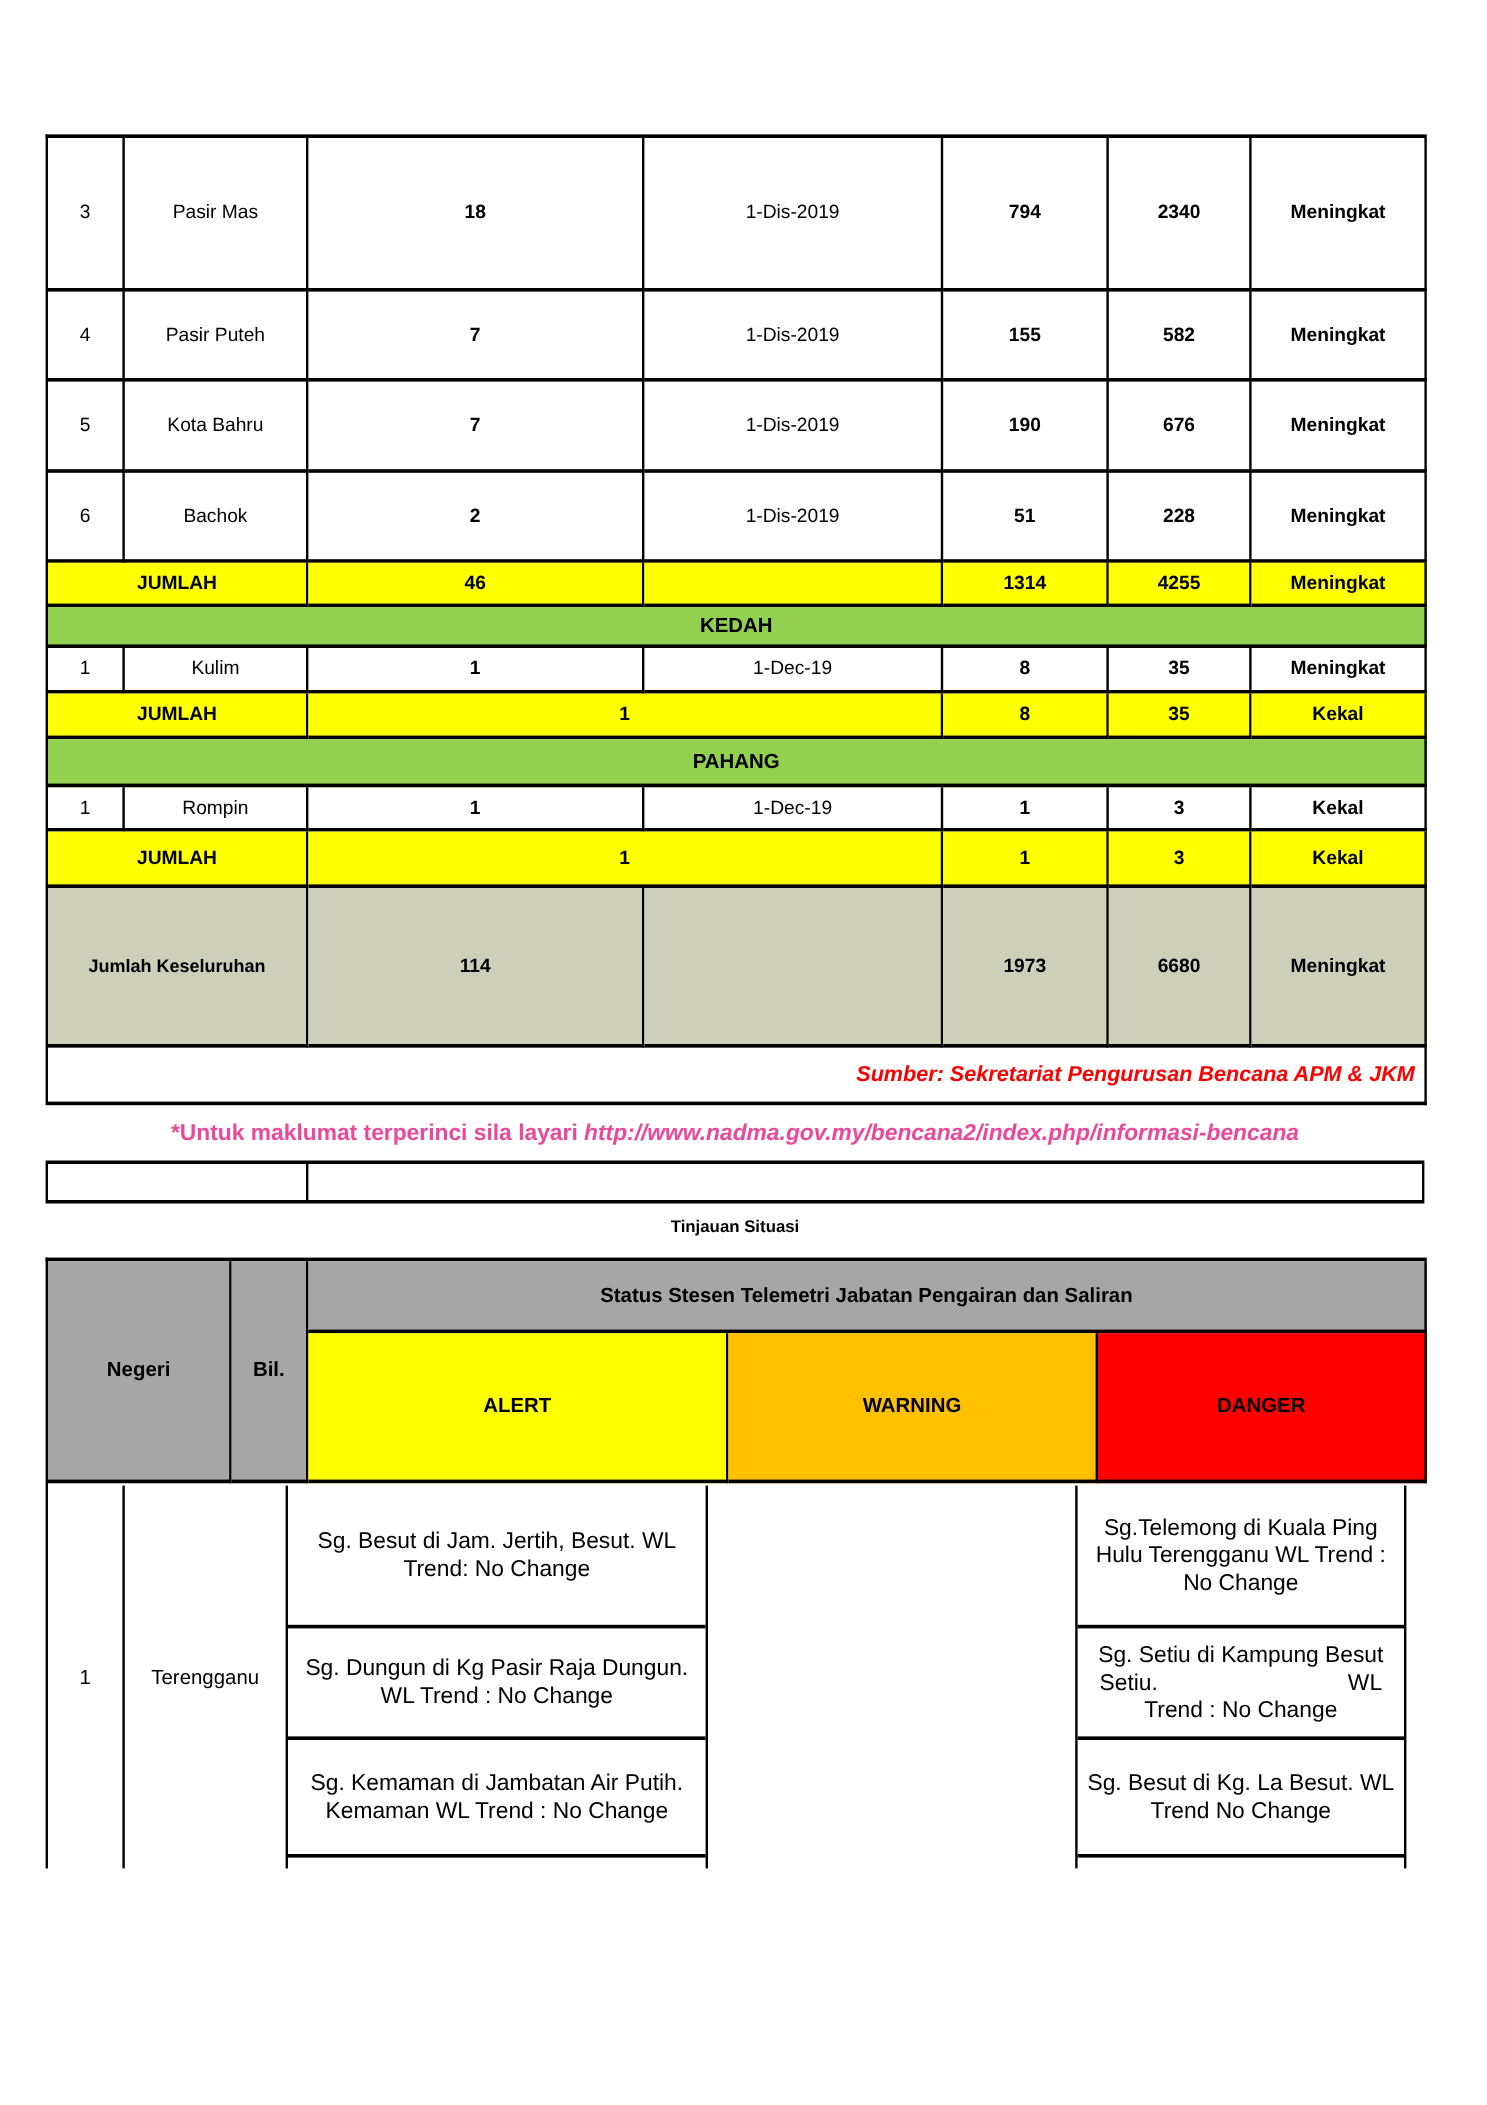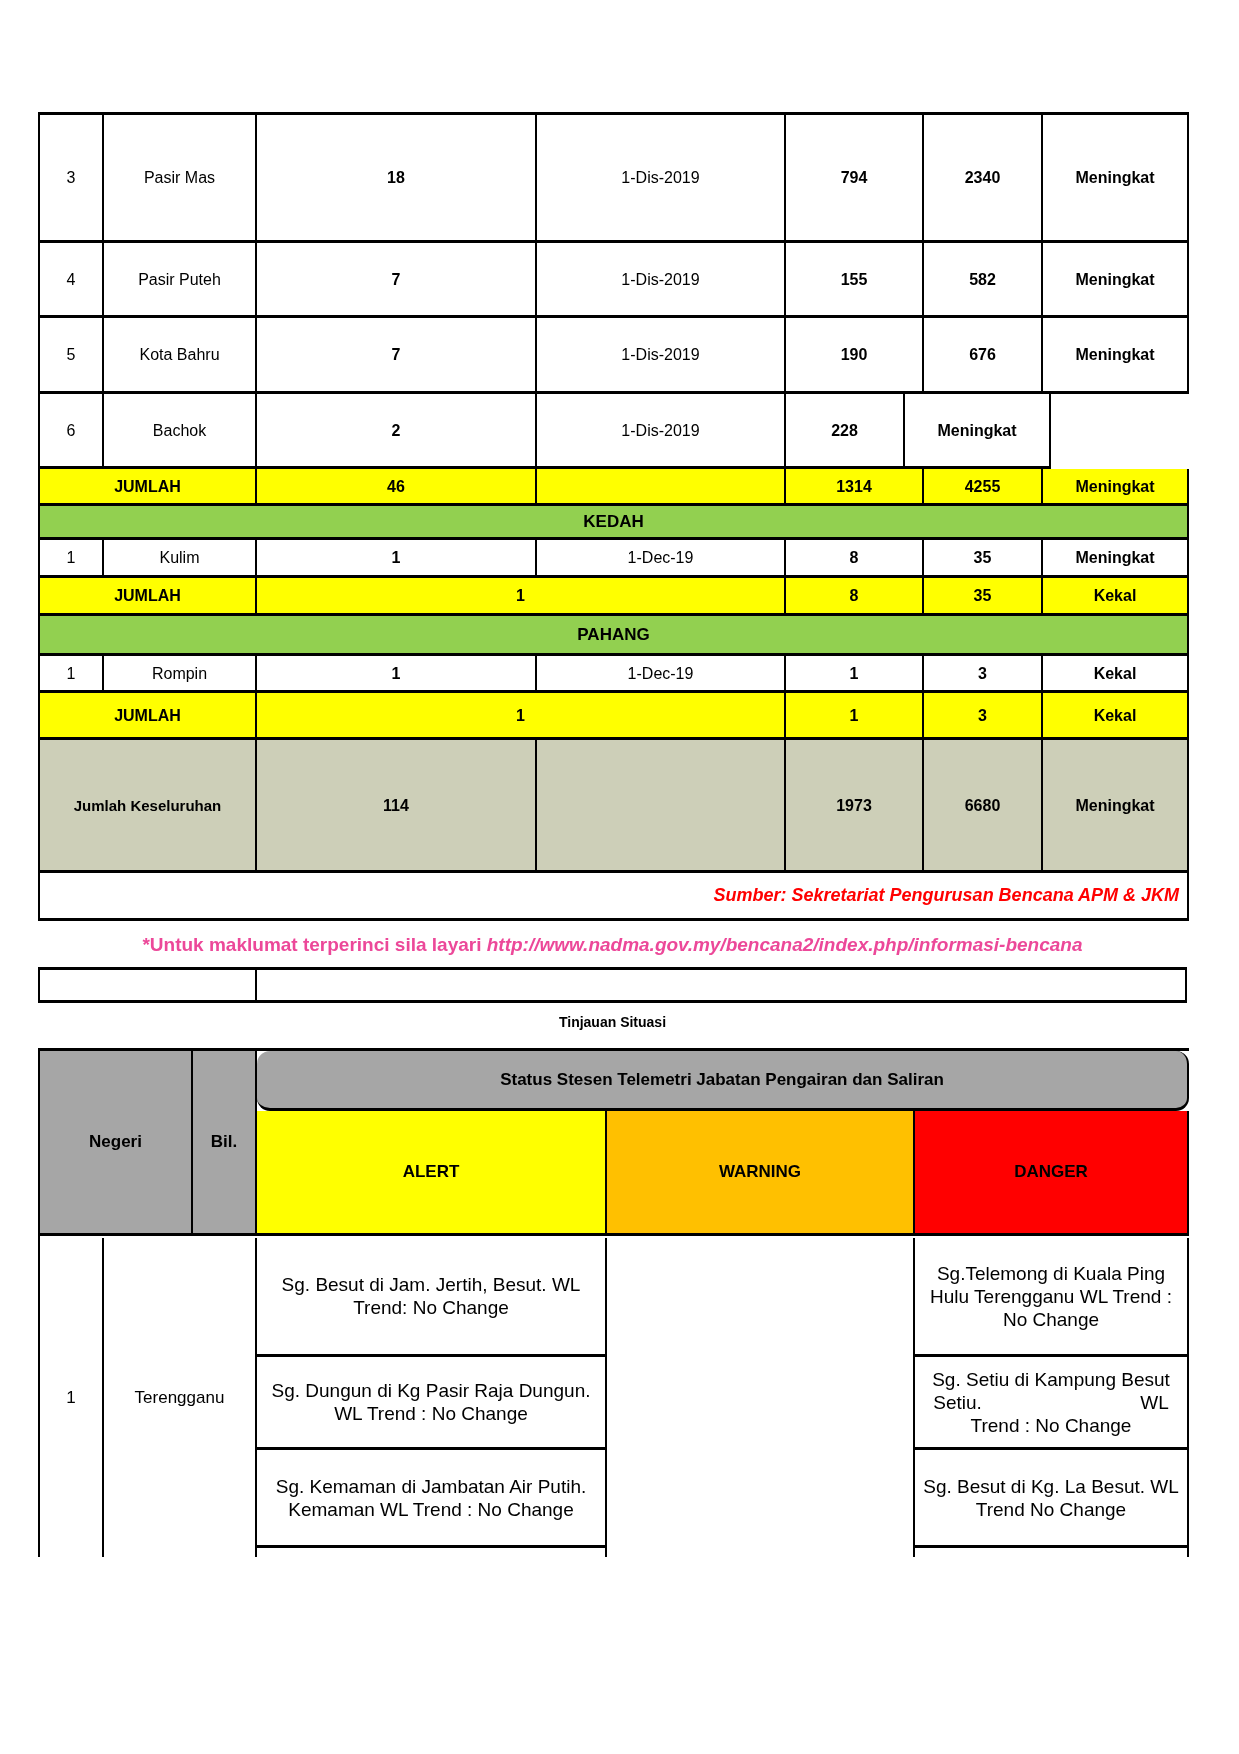--- a/index.html
+++ b/index.html
@@ -38,31 +38,31 @@
   
   .t2{position:absolute;left:38px;top:1048px;width:1149px;
       border-top:3px solid #000;border-left:2px solid #000;}
   .t2 .hc{box-sizing:border-box;border-right:2px solid #000;border-bottom:3px solid #000;
           display:flex;align-items:center;justify-content:center;text-align:center;
           font-weight:bold;font-size:17px;}
   .t2-head{display:flex;}
   .bil-h{width:64px;height:185px;background:#A6A6A6;}
   .negeri-h{width:153px;height:185px;background:#A6A6A6;}
   .right-h{width:932px;display:flex;flex-direction:column;}
-  .status-h{width:932px;height:60px;background:#A6A6A6;border-radius:13px;}
+  .status-h{width:932px;height:60px;background:#A6A6A6;}
   .awd{display:flex;height:127px;justify-content:center;}
   .alert-h{width:350px;height:125px;background:#FFFF00;}
   .warn-h{width:308px;height:125px;background:#FFC000;}
   .danger-h{width:274px;height:125px;background:#FF0000;}
 
   .t2-body{display:flex;height:319px;}
   .bcol{box-sizing:border-box;border-right:2px solid #000;height:100%;
         display:flex;flex-direction:column;}
   .bcol.center{align-items:center;justify-content:center;font-size:17px;}
-  .bw1{width:64px}.bw2{width:153px}.bw3{width:350px}.bw4{width:308px}.bw5{width:274px}
+  .bw1{width:64px}.bw2{width:136px}.bw3{width:350px}.bw4{width:308px}.bw5{width:274px}
   .station{box-sizing:border-box;border-bottom:3px solid #000;
            display:flex;align-items:center;justify-content:center;text-align:center;
            white-space:pre-wrap;font-size:19px;line-height:23px;padding:0 4px;}
   .st1{height:119px}.st2{height:93px}.st3{height:98px}
 </style>
 </head>
 <body>
 
 <div class="page">
 
@@ -96,20 +96,21 @@
       <div class="c w5 b">190</div>
       <div class="c w6 b">676</div>
       <div class="c w7 b">Meningkat</div>
     </div>
 
     <div class="row" style="height:75px">
       <div class="c w1">6</div>
       <div class="c w2">Bachok</div>
       <div class="c w3 b">2</div>
       <div class="c w4">1-Dis-2019</div>
+      <div class="c w5 b">51</div>
       <div class="c w6 b">228</div>
       <div class="c w7 b">Meningkat</div>
     </div>
 
     <div class="row" style="height:37px">
       <div class="c wlbl b yellow">JUMLAH</div>
       <div class="c w3 b yellow">46</div>
       <div class="c w4 yellow"></div>
       <div class="c w5 b yellow">1314</div>
       <div class="c w6 b yellow">4255</div>

